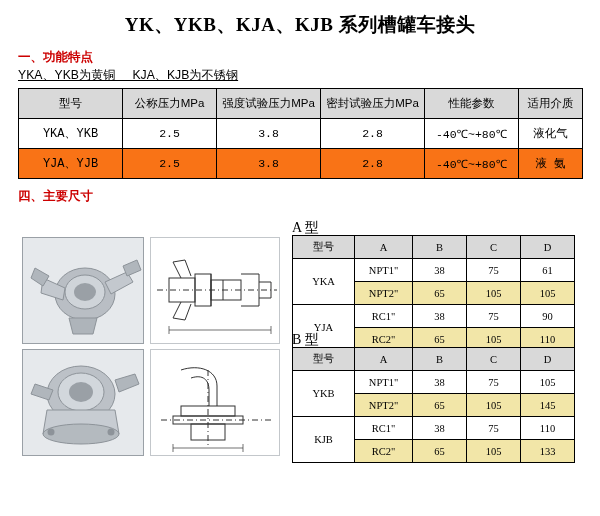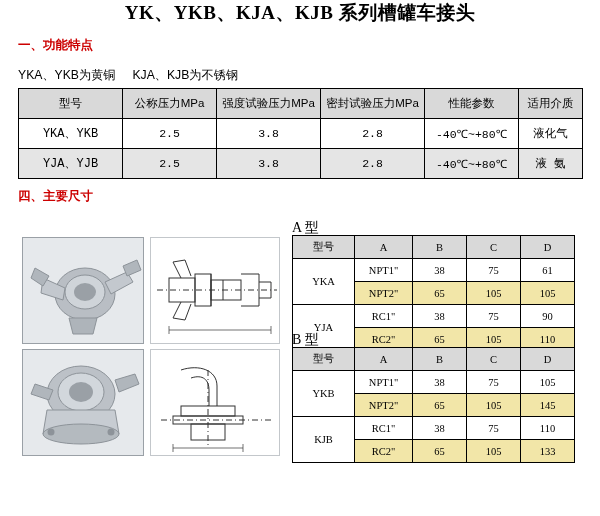--- a/index.html
+++ b/index.html
@@ -19,41 +19,42 @@
     position: relative;
     width: 600px;
     height: 516px;
   }
   .title {
     text-align: center;
     font-size: 19px;
     font-weight: bold;
     font-family: "Liberation Serif", serif;
     letter-spacing: 0.5px;
-    padding-top: 0;
+    padding-top: 12px;
     padding-bottom: 2px;
   }
   .section-head {
     color: #cc0000;
     font-weight: bold;
     font-size: 12.5px;
     margin: 9px 0 1px 18px;
     font-family: "Liberation Sans", sans-serif;
   }
   .para {
     font-size: 12.2px;
     line-height: 17px;
     margin: 0 16px 0 18px;
     text-indent: 24px;
     text-align: justify;
   }
   .mat-line {
     font-size: 12.2px;
-    margin: 13px 0 0 18px;
+    margin: 1px 0 0 18px;
     white-space: pre;
+    text-decoration: underline;
   }
 
   
   .perf-wrap {
     margin: 4px 0 0 18px;
     width: 564px;
   }
   table.perf {
     border-collapse: collapse;
     width: 564px;
@@ -66,21 +67,21 @@
     height: 27px;
     font-family: Liberation Mono, monospace;
   }
   table.perf th {
     background: #d9d9d9;
     font-weight: normal;
     font-family: "Liberation Sans", sans-serif;
     font-size: 11.5px;
   }
   table.perf tr.alt td {
-    background: #e5e5e5;
+    background: #f97316;
   }
   table.perf td.lbl {
     font-size: 12px;
   }
 
   
   .dims {
     position: relative;
     margin-top: 8px;
     height: 250px;

